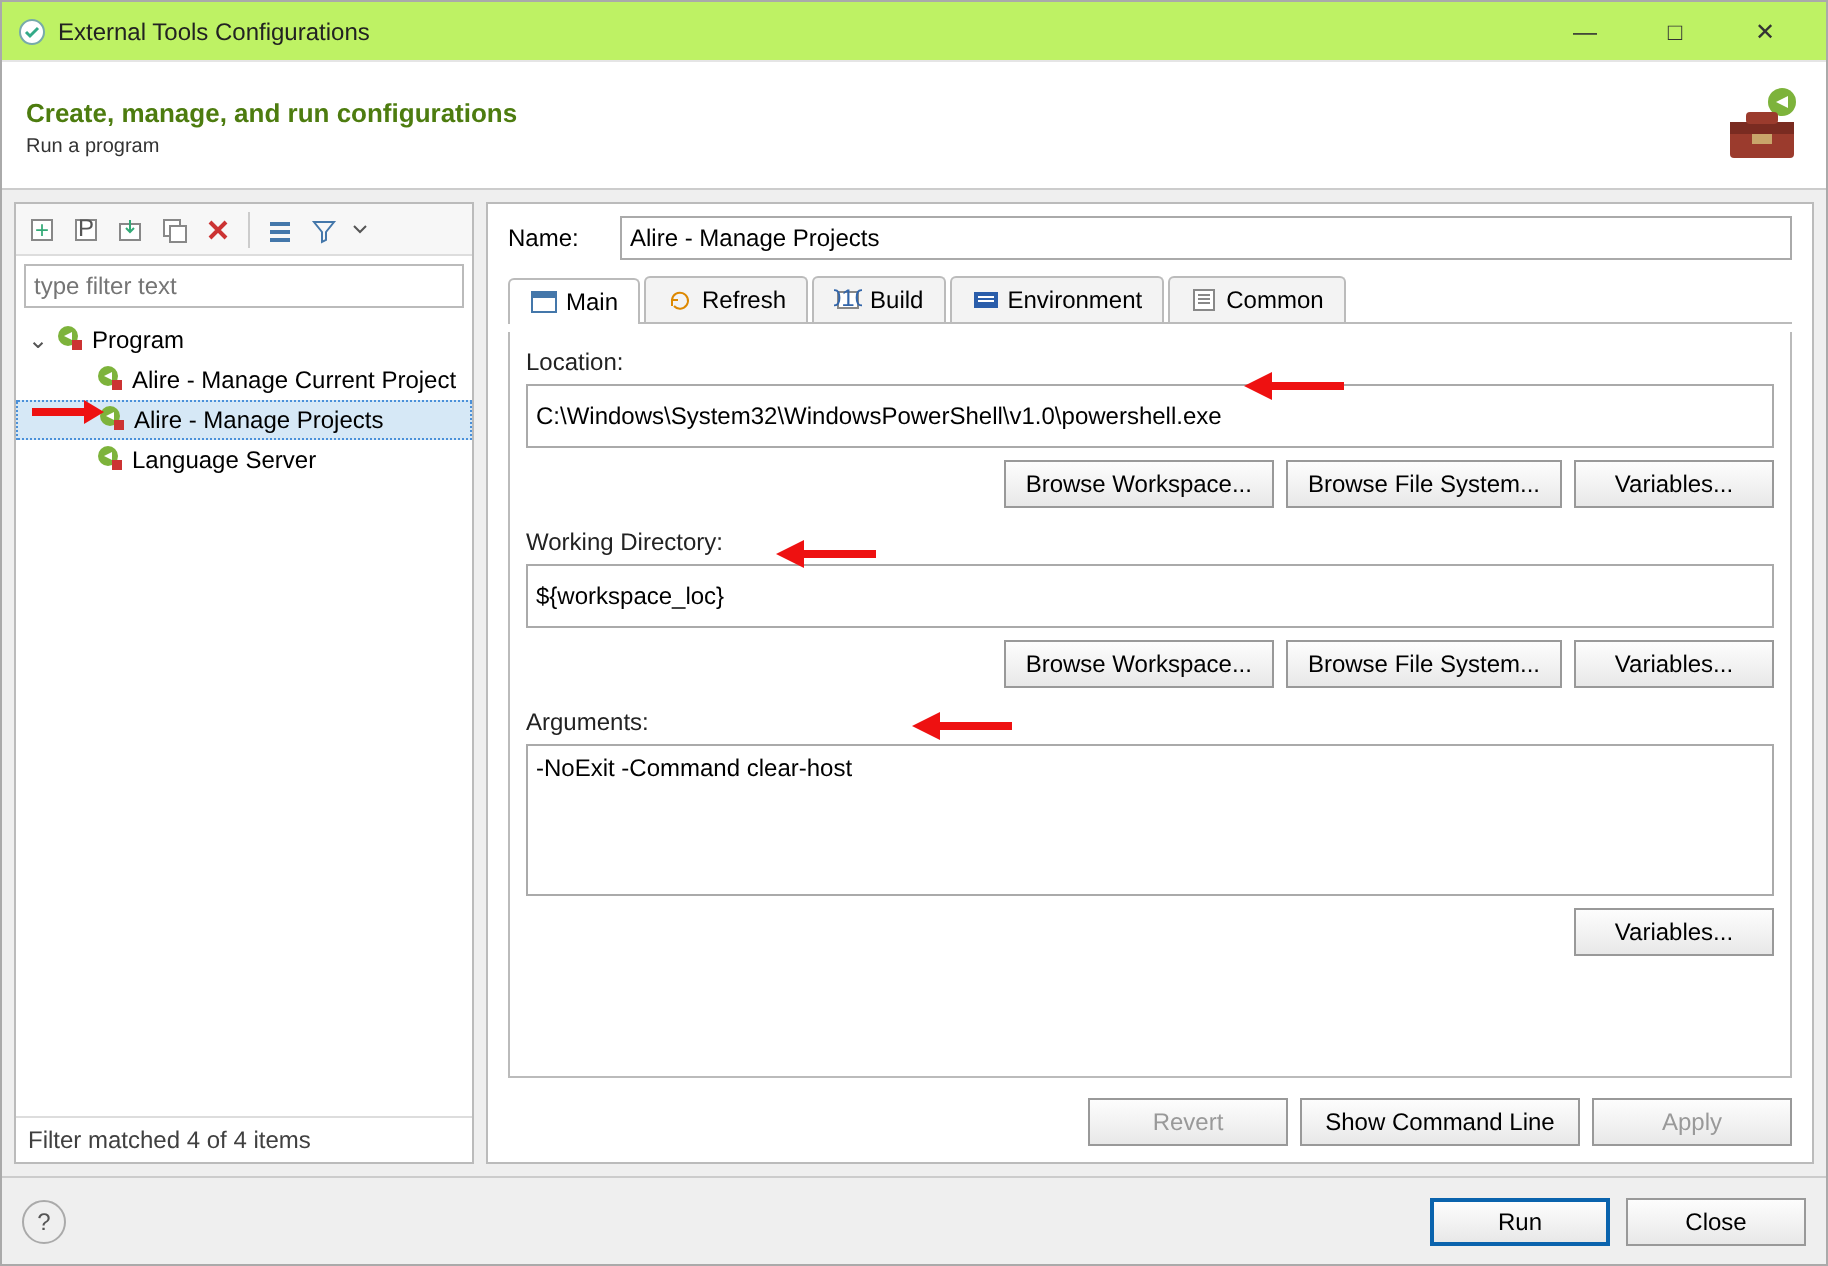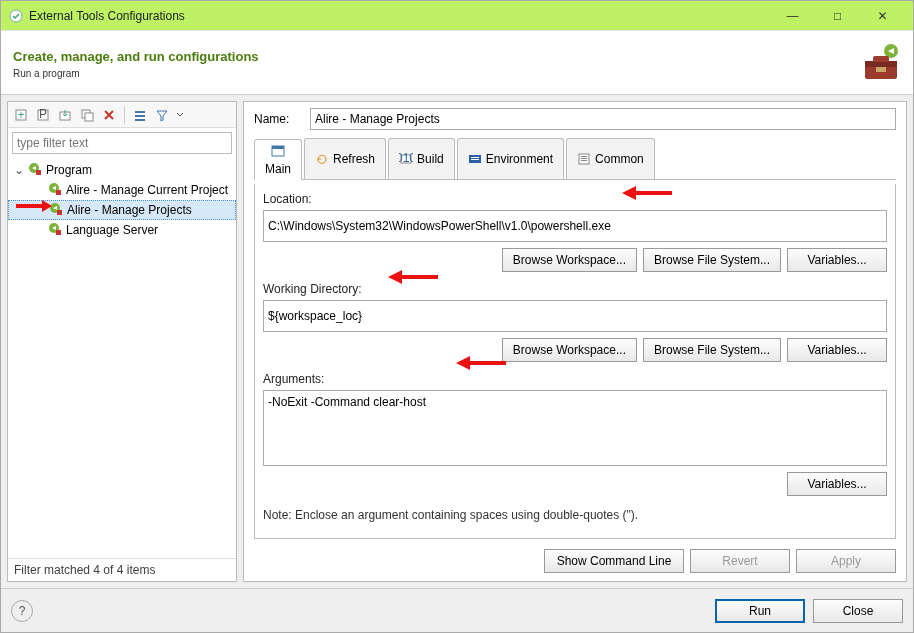--- a/index.html
+++ b/index.html
@@ -22,21 +22,21 @@
 .tree-item.child { padding-left: 40px; }
 .tree-item.selected { background: #d6e8f6; border: 1px dotted #4a90d9; }
 .tree-item .expand { width: 10px; text-align: center; color: #555; }
 .status-line { padding: 4px 6px; border-top: 1px solid #ddd; color: #404040; }
 .right-pane { flex: 1; background: #fff; border: 1px solid #bbb; display: flex; flex-direction: column; padding: 6px 10px 8px 10px; gap: 4px; overflow: hidden; }
 .row { display: flex; align-items: center; gap: 6px; }
 .row label { min-width: 50px; }
 .row input.full { flex: 1; height: 22px; border: 1px solid #aaa; padding: 2px 4px; }
 .tabs { display: flex; border-bottom: 1px solid #bbb; margin-top: 4px; }
 .tab { display: flex; align-items: center; gap: 4px; padding: 4px 10px; border: 1px solid #bbb; border-bottom: none; background: #f3f3f3; margin-right: 2px; border-radius: 3px 3px 0 0; }
-.tab.active { background: #fff; position: relative; top: 1px; flex-direction: column; }
+.tab.active { background: #fff; position: relative; top: 1px; }
 .tab-body { border: 1px solid #bbb; border-top: none; padding: 8px; display: flex; flex-direction: column; gap: 4px; flex: 1; overflow: auto; }
 .field-label { color: #222; }
 .text-input { width: 100%; height: 32px; border: 1px solid #aaa; padding: 2px 4px; }
 .btn-row { display: flex; justify-content: flex-end; gap: 6px; margin: 2px 0 6px 0; }
 .btn { min-width: 100px; height: 24px; border: 1px solid #999; background: linear-gradient(#fdfdfd,#e8e8e8); padding: 0 10px; display: flex; align-items: center; justify-content: center; }
 .btn.disabled { color: #999; }
 .btn.primary { border: 2px solid #0a63ad; }
 .textarea { width: 100%; height: 76px; border: 1px solid #aaa; padding: 4px; resize: none; font-family: inherit; }
 .note { color: #333; margin-top: 2px; }
 .bottom-inner { display: flex; justify-content: flex-end; gap: 6px; margin-top: auto; padding-top: 6px; }
@@ -250,29 +250,28 @@
           </div>
       </div>
 
       <div class="field-label">Arguments:</div>
       <textarea class="textarea" style="">-NoExit -Command clear-host</textarea>
       <div class="btn-row">
         <div class="btn">
             <span>Variables...</span>
           </div>
       </div>
-      <div class="note">Note: Enclose an argument containing spaces using double-quotes (").</div>
     </div>
 
     <div class="bottom-inner">
+      <div class="btn disabled">
+          <span>Revert</span>
+        </div>
       <div class="btn" style="min-width:140px">
           <span>Show Command Line</span>
-        </div>
-      <div class="btn disabled">
-          <span>Revert</span>
         </div>
       <div class="btn disabled">
           <span>Apply</span>
         </div>
     </div>
   </div>
 </div>
 
 <div class="footer">
   <div class="help">?</div>

